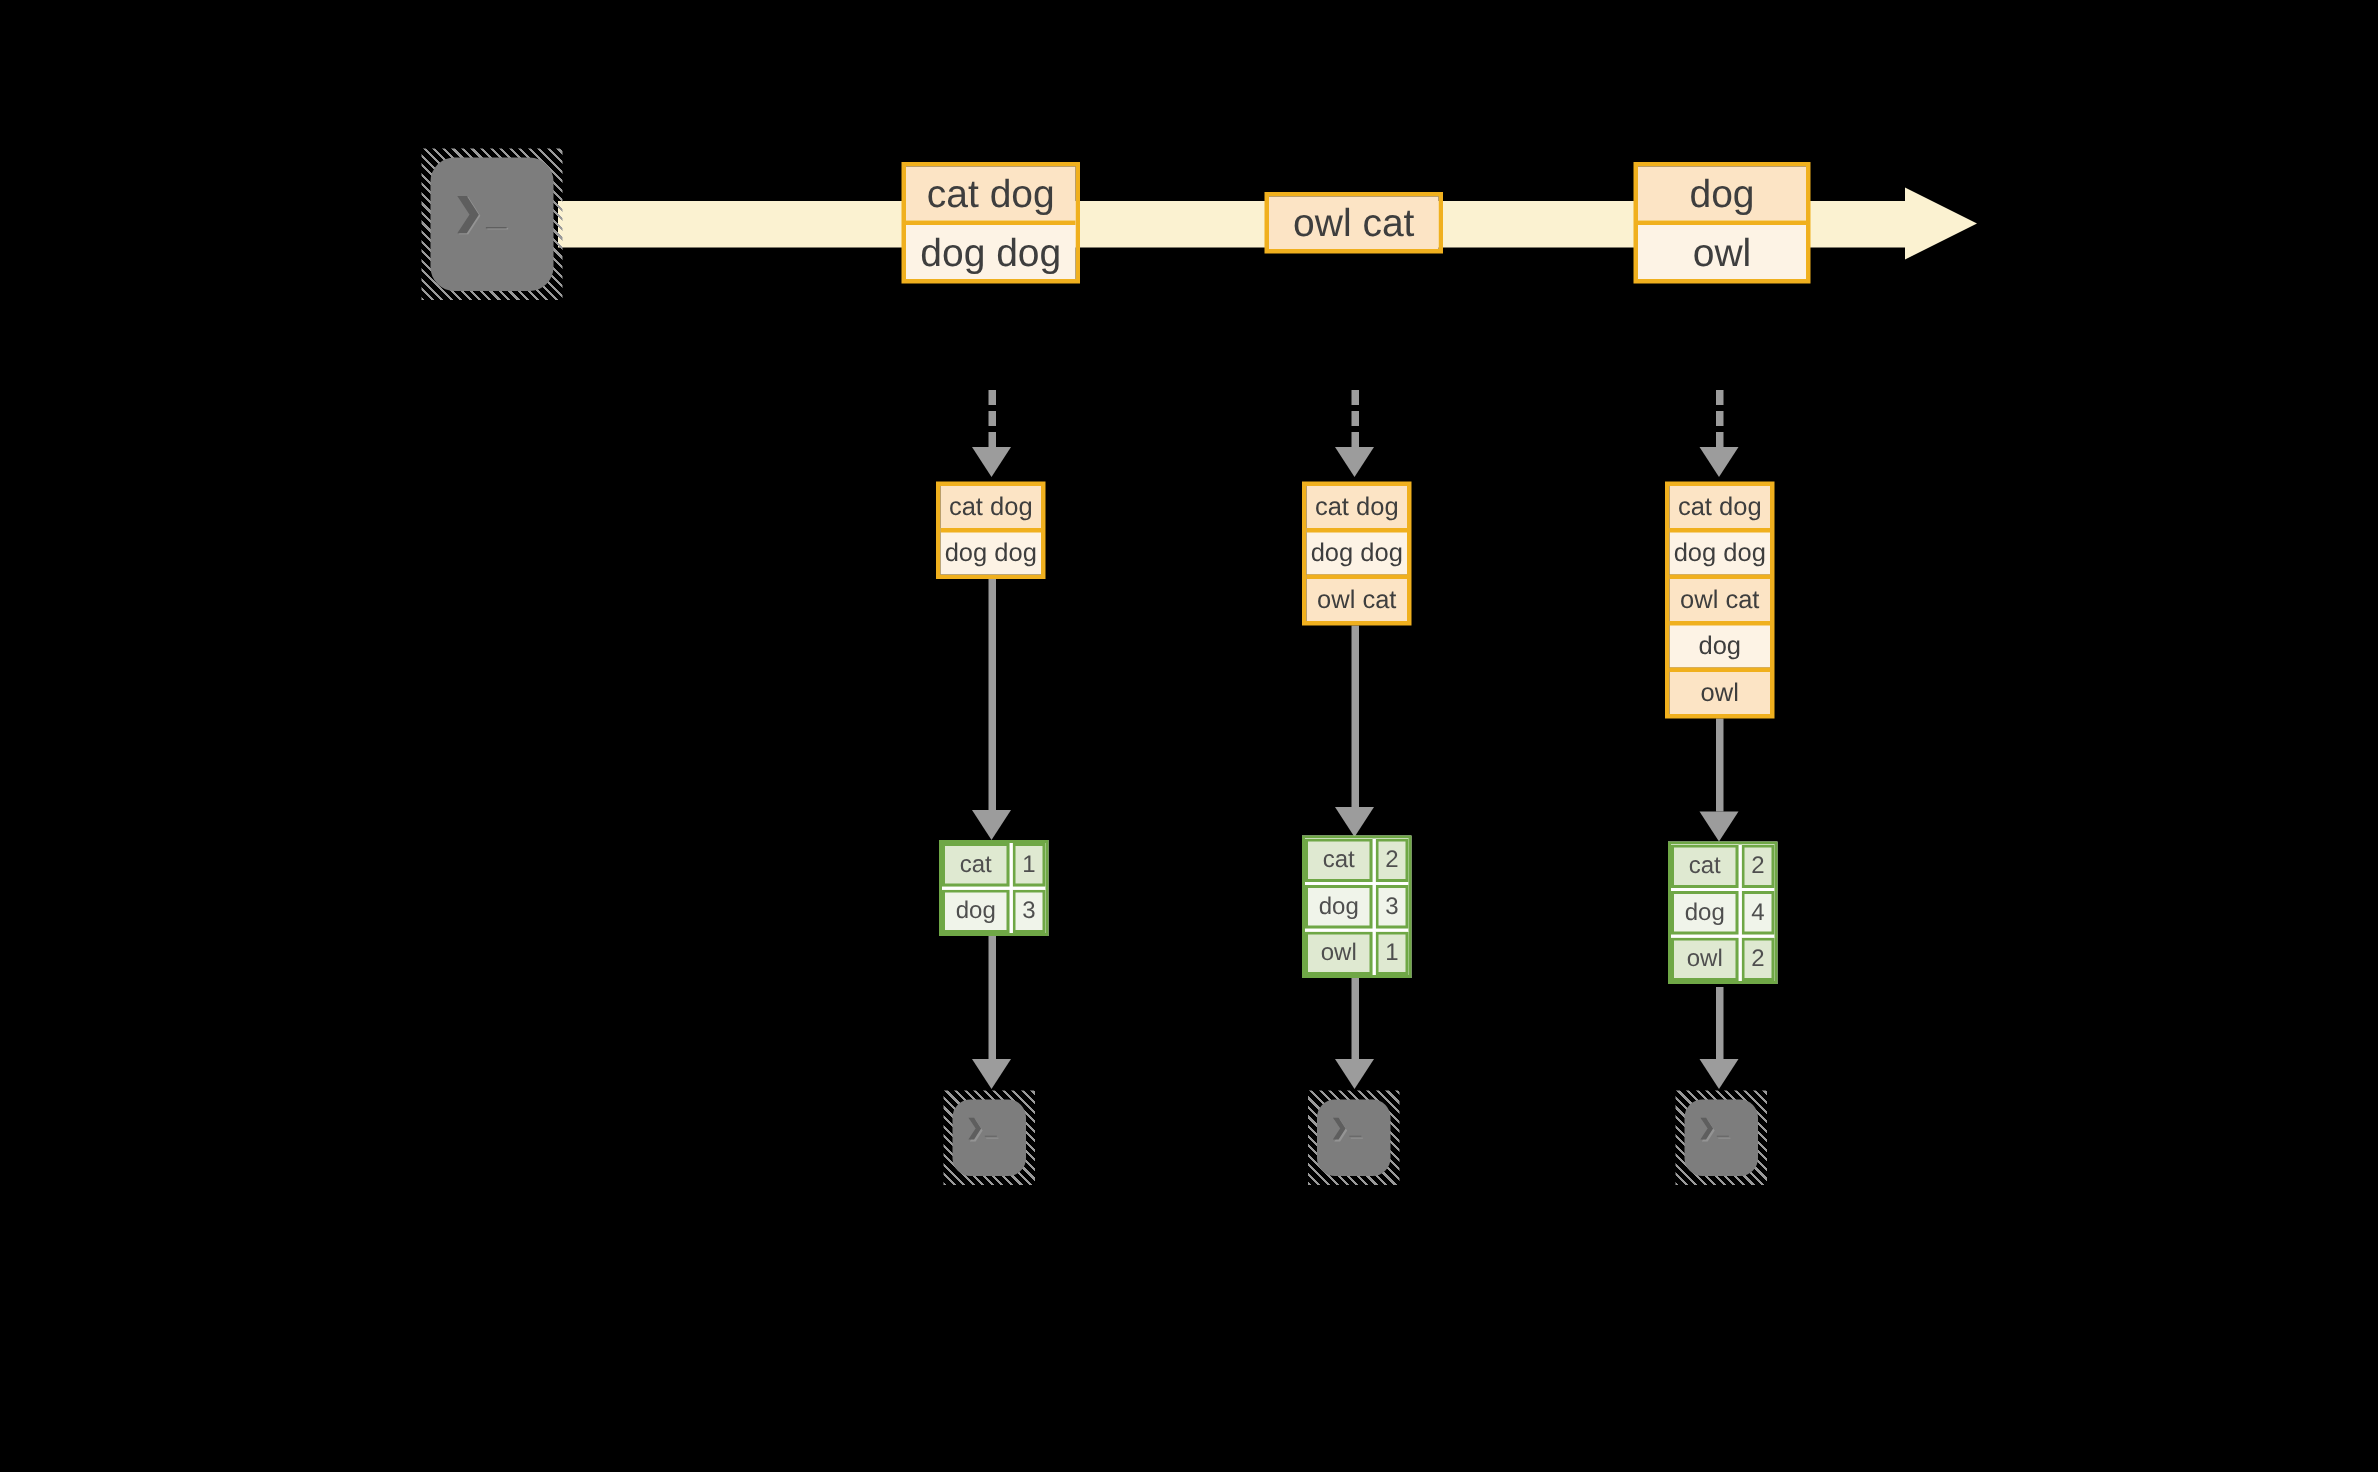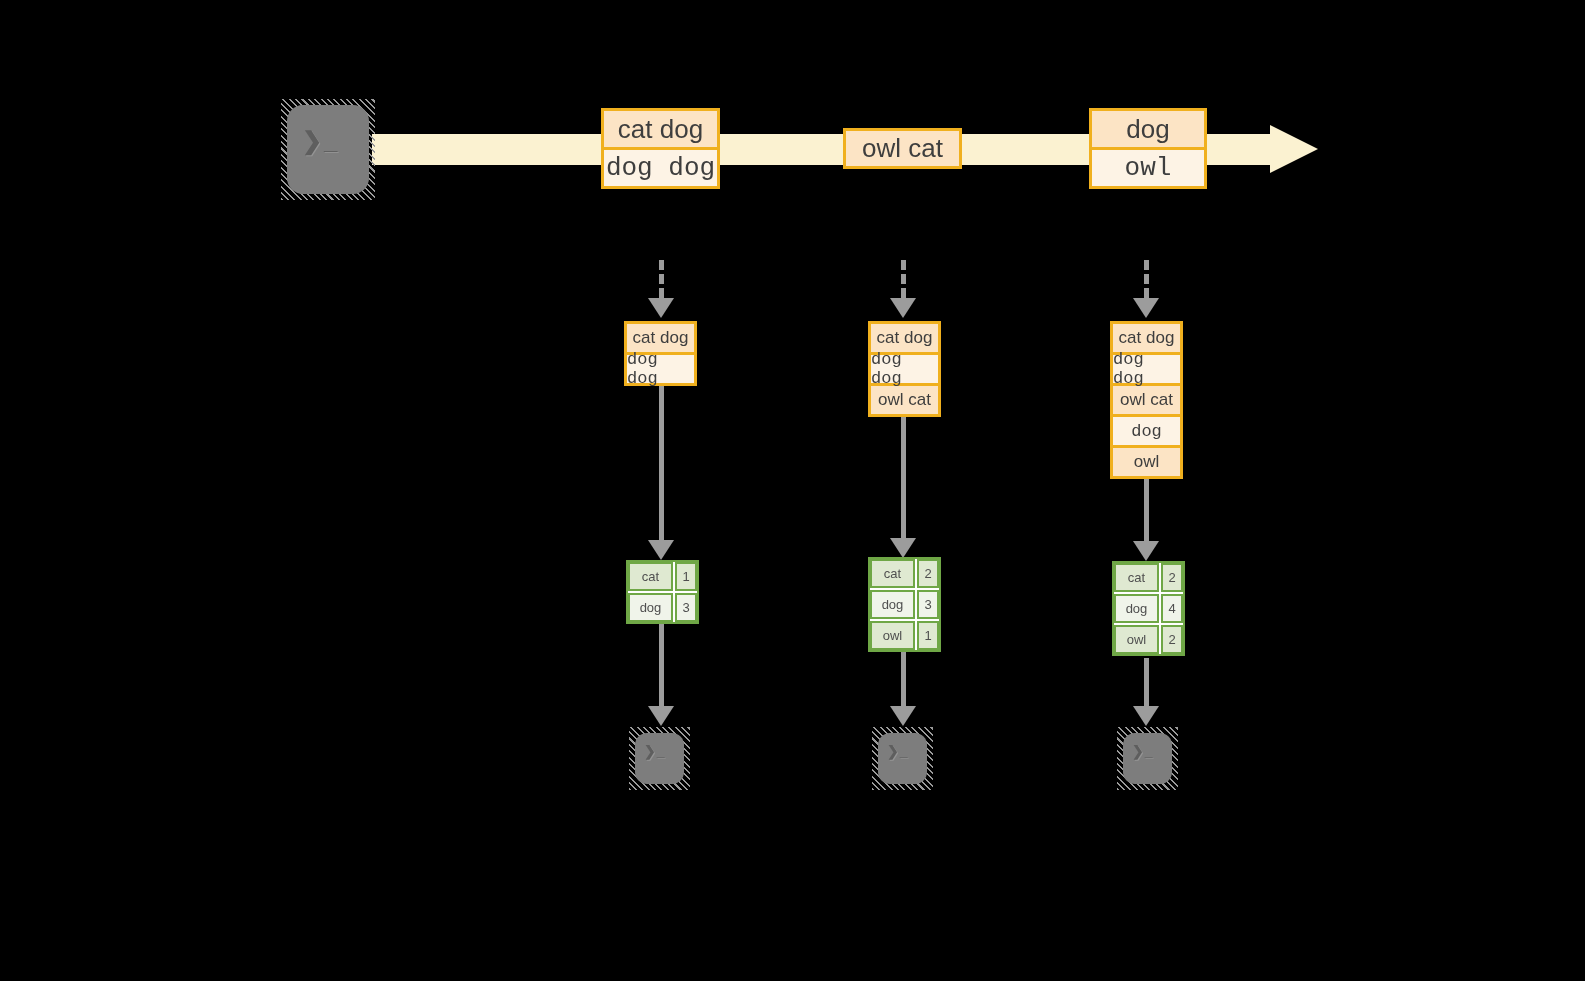--- a/index.html
+++ b/index.html
@@ -38,37 +38,37 @@
     border-top:24px solid transparent;border-bottom:24px solid transparent;
     border-left:48px solid var(--stream-band);}
   
   .obox{position:absolute;box-sizing:content-box;border:3px solid var(--box-border);z-index:3;}
   .orow{display:flex;align-items:center;justify-content:center;color:var(--box-text);}
   .orow + .orow{border-top:3px solid var(--box-border);}
   .event .orow{height:36px;font-size:26px;}
   .event-single .orow{height:35px;font-size:26px;}
   .stack .orow{height:28px;font-size:17px;}
   .fill-a{background:var(--box-fill-dark);}
-  .fill-b{background:var(--box-fill-light);font-family:Liberation Mono, monospace;}
+  .fill-b{background:var(--box-fill-light);}
   
   .varrow{position:absolute;width:26px;z-index:2;display:flex;flex-direction:column;align-items:center;}
   .solid-line{width:5px;background:var(--arrow);}
   .dash-line{width:0;border-left:5px dashed var(--arrow);}
   .vhead{width:0;height:0;border-left:13px solid transparent;
     border-right:13px solid transparent;border-top:20px solid var(--arrow);}
   
   .query-label{position:absolute;background:var(--label-bg);color:var(--label-text);
     display:flex;align-items:center;justify-content:center;
     font-size:34px;font-weight:400;z-index:1;}
   
   .count-table{position:absolute;display:grid;grid-template-columns:45px 22px;
     grid-auto-rows:29px;gap:2px;background:#ffffff;
     border:2px solid var(--table-border);z-index:3;}
   .cell{display:flex;align-items:center;justify-content:center;
-    font-size:13px;color:var(--table-text);
+    font-size:16px;color:var(--table-text);
     box-shadow:inset 0 0 0 2px var(--table-border);}
   .cg-a{background:var(--cell-fill-dark);}
   .cg-b{background:var(--cell-fill-light);}
 </style>
 </head>
 <body>
 
 <div class="canvas">
 
   <div class="band" style="left:372px;top:134px;width:898px;height:31px;"></div>

